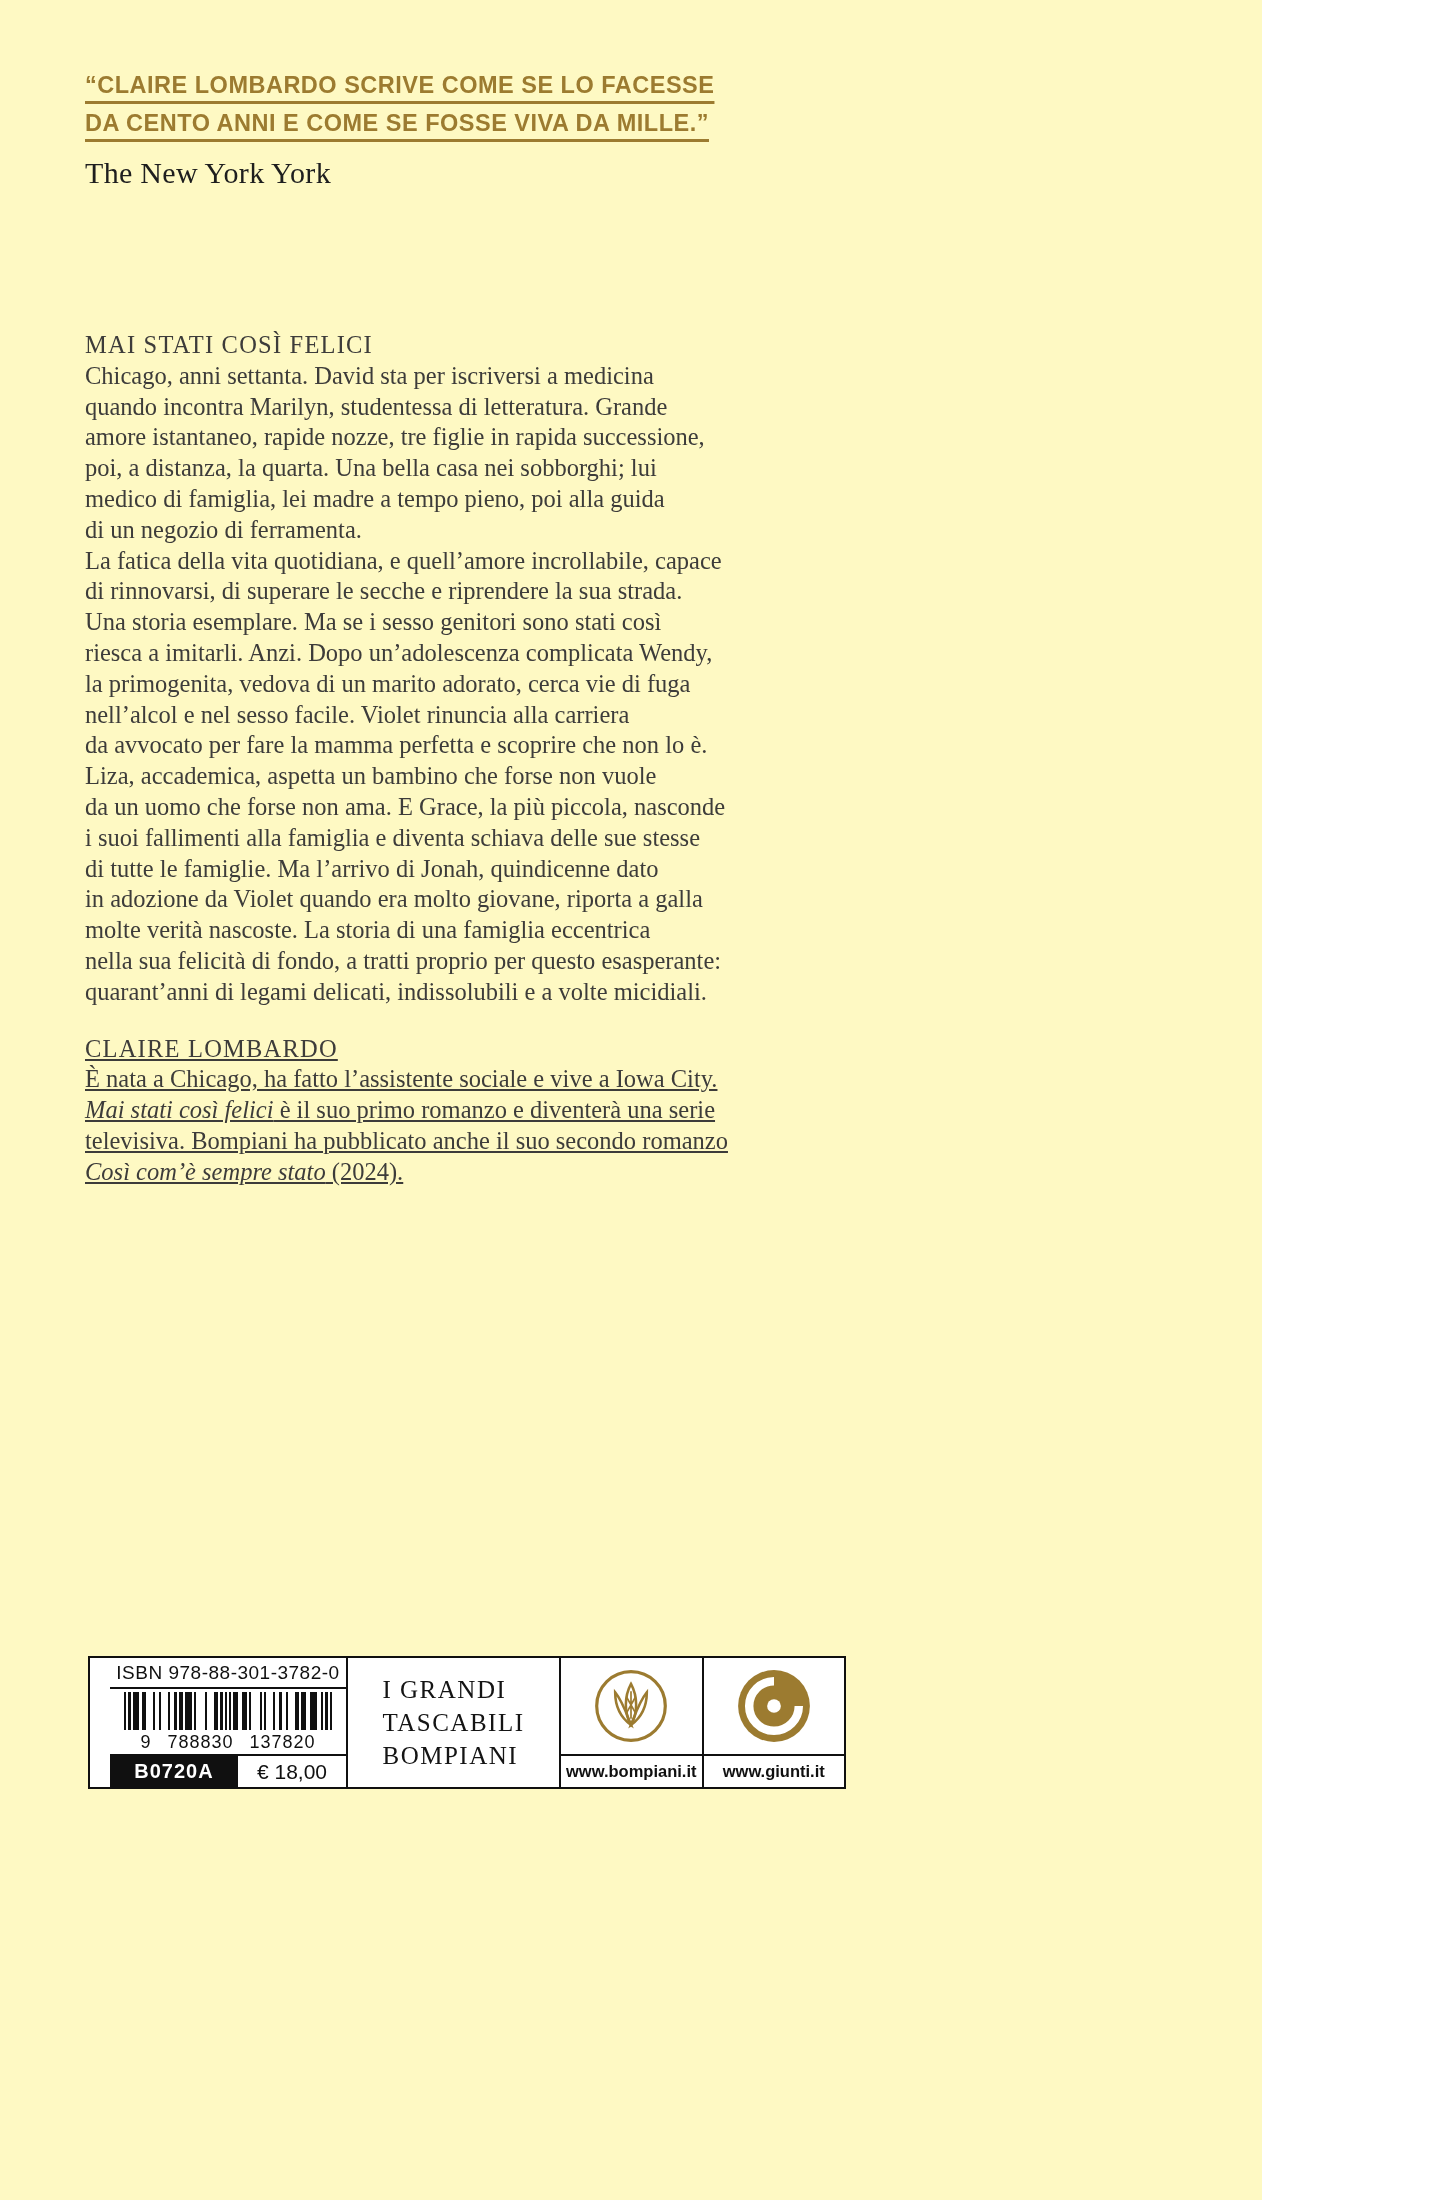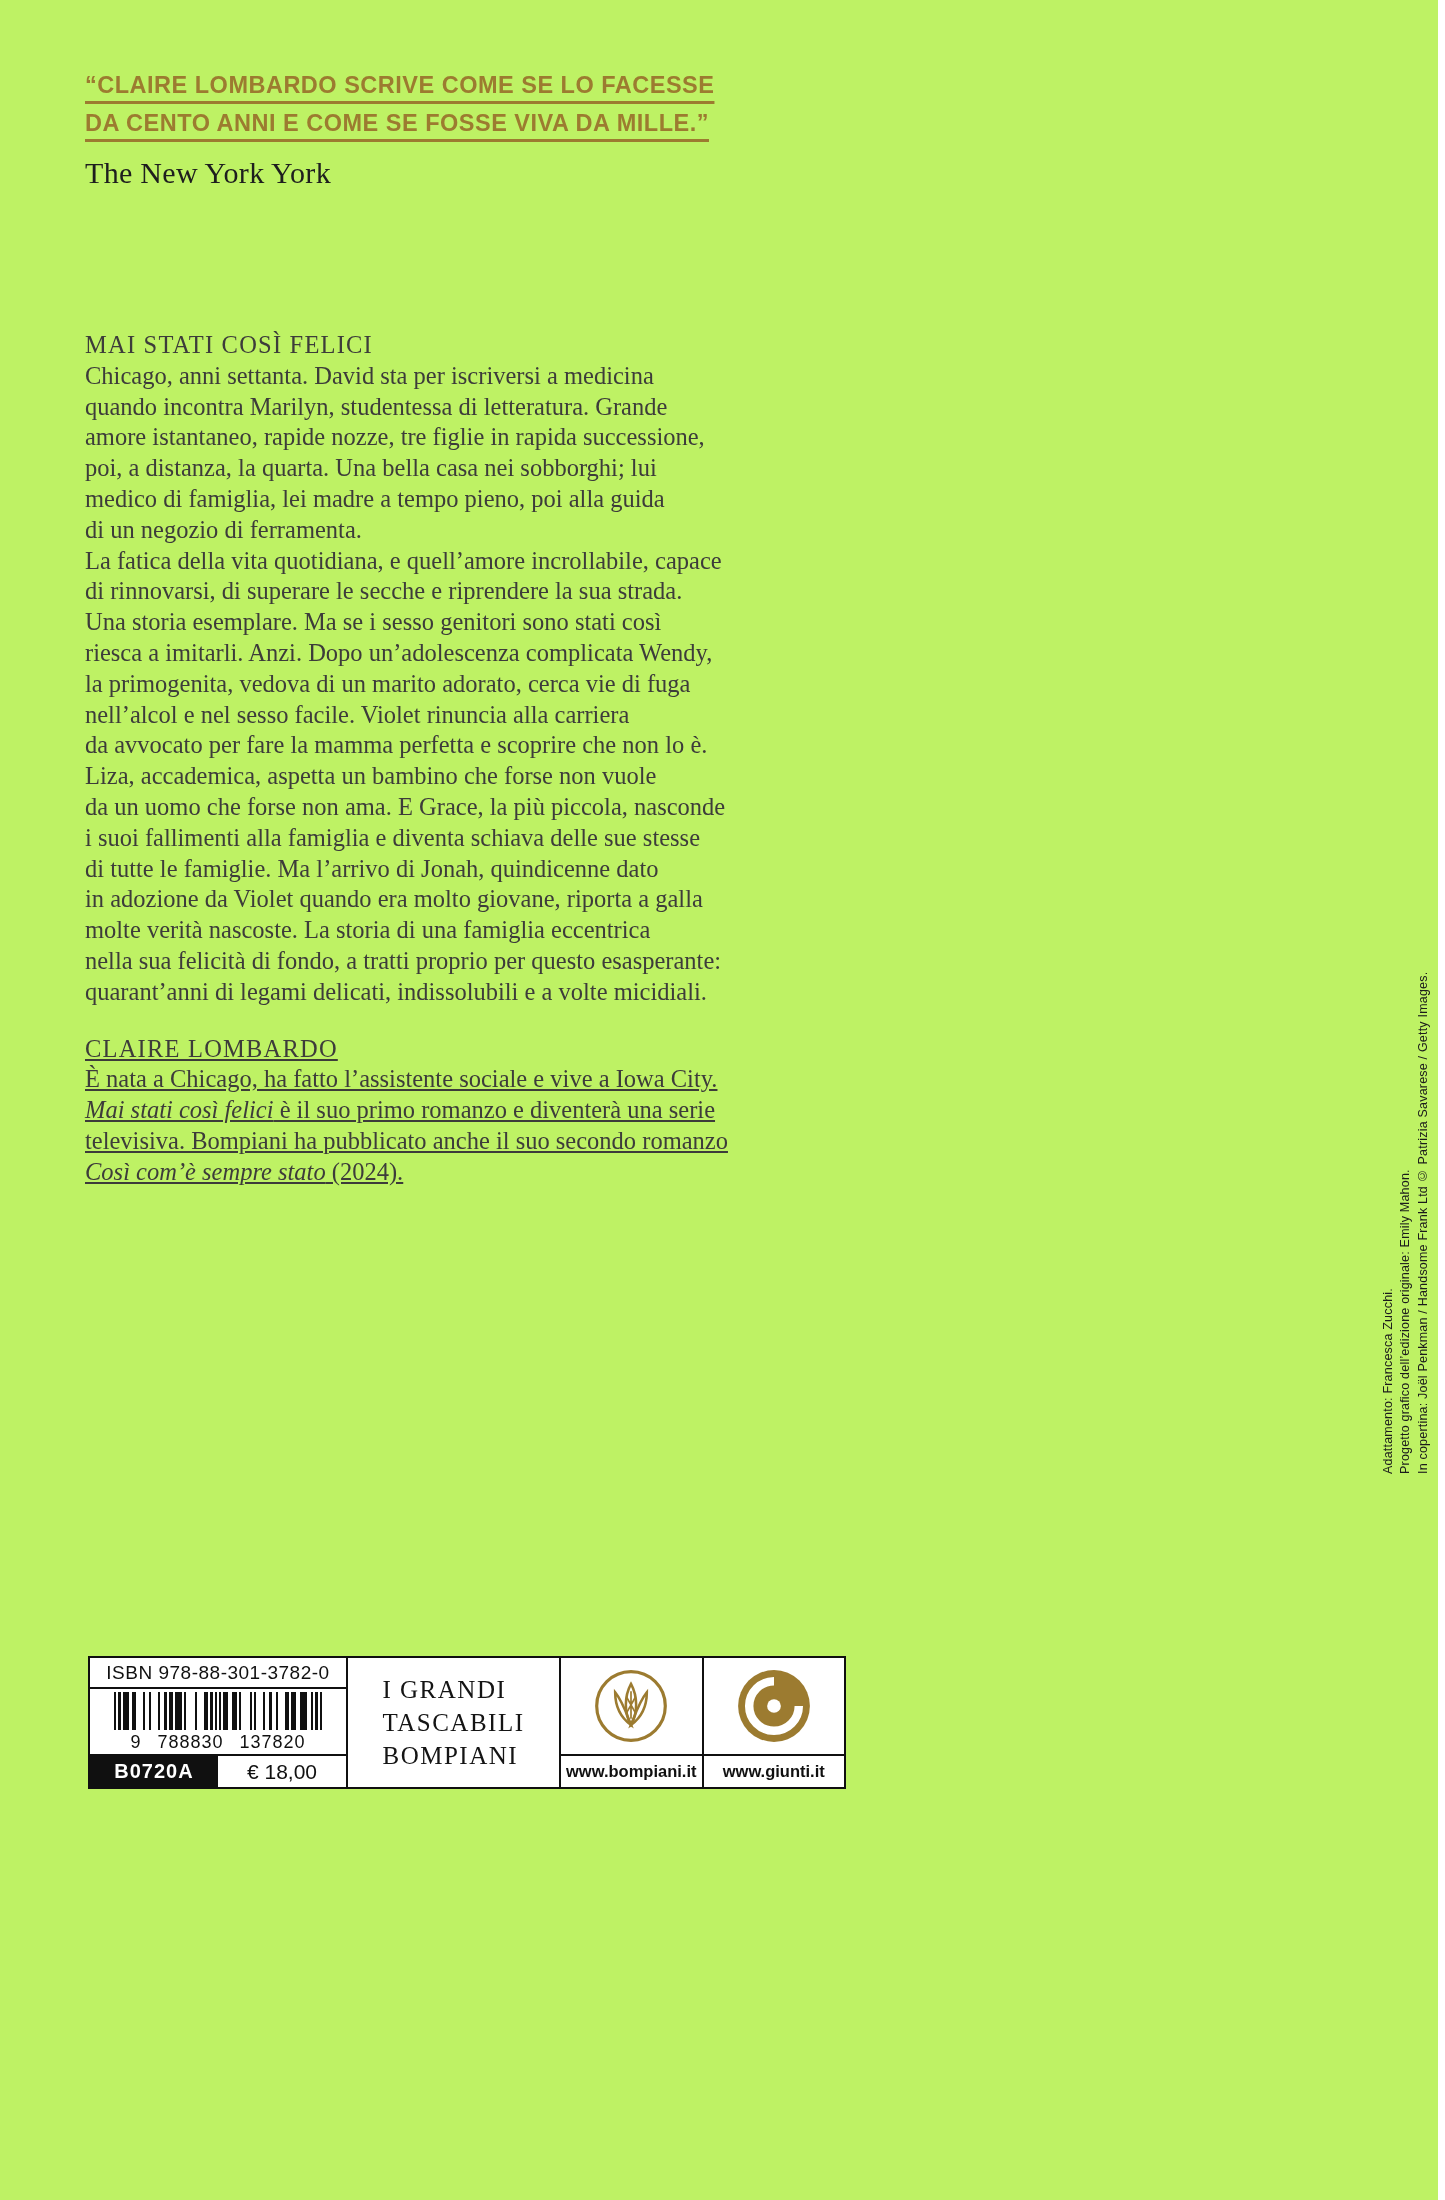--- a/index.html
+++ b/index.html
@@ -1,18 +1,18 @@
 <!DOCTYPE html>
 <html style="--gold: #9c7b30; --ink: #101010; --body: #3d3c3a;"><head>
 <meta charset="utf-8">
 <style>
   * { margin: 0; padding: 0; box-sizing: border-box; }
   html, body { background: #ffffff; }
   body { width: 1445px; height: 2200px; font-family: "Liberation Serif", serif; }
-  .page { position: relative; width: 1438px; height: 2200px; background: #bef264; overflow: hidden; }
+  .page { position: relative; width: 1262px; height: 2200px; background: #fef9c3; overflow: hidden; }
 
   
   .quote-block { position: absolute; left: 85px; top: 66px; }
   .qline {
     font-family: "Liberation Sans", sans-serif;
     font-weight: bold; font-size: 23.5px; letter-spacing: 0.5px;
     color: var(--gold, #9c7b30); line-height: 38px;
     text-decoration: underline; text-decoration-thickness: 3px; text-underline-offset: 8px;
   }
   .quote-source {
@@ -31,21 +31,21 @@
   .it { font-style: italic; }
 
   
   .bottom-box {
     position: absolute; left: 88px; top: 1656px; width: 758px; height: 133px;
     border: 2.5px solid var(--ink, #101010); display: flex; color: var(--ink, #101010);
     background: #fff;
   }
   .cell { border-left: 2.5px solid var(--ink, #101010); display: flex; flex-direction: column; }
   .cell.first { border-left: none; }
-  .isbn-cell { width: 256px; }
+  .isbn-cell { width: 256px; padding-left: 20px; }
   .isbn-row {
     height: 31px; border-bottom: 2.5px solid var(--ink, #101010);
     display: flex; align-items: center; justify-content: center;
     font-family: "Liberation Sans", sans-serif; font-size: 19px; letter-spacing: 0.5px;
   }
   .barcode-area { flex: 1; display: flex; flex-direction: column; align-items: center; justify-content: center; padding-top: 2px; }
   .bars { display: flex; height: 38px; }
   .bar { width: 2.2px; height: 100%; background: transparent; }
   .bar.on { background: var(--ink, #101010); }
   .digits { display: flex; gap: 16px; font-family: "Liberation Sans", sans-serif; font-size: 18px; letter-spacing: 1px; margin-top: 2px; }

